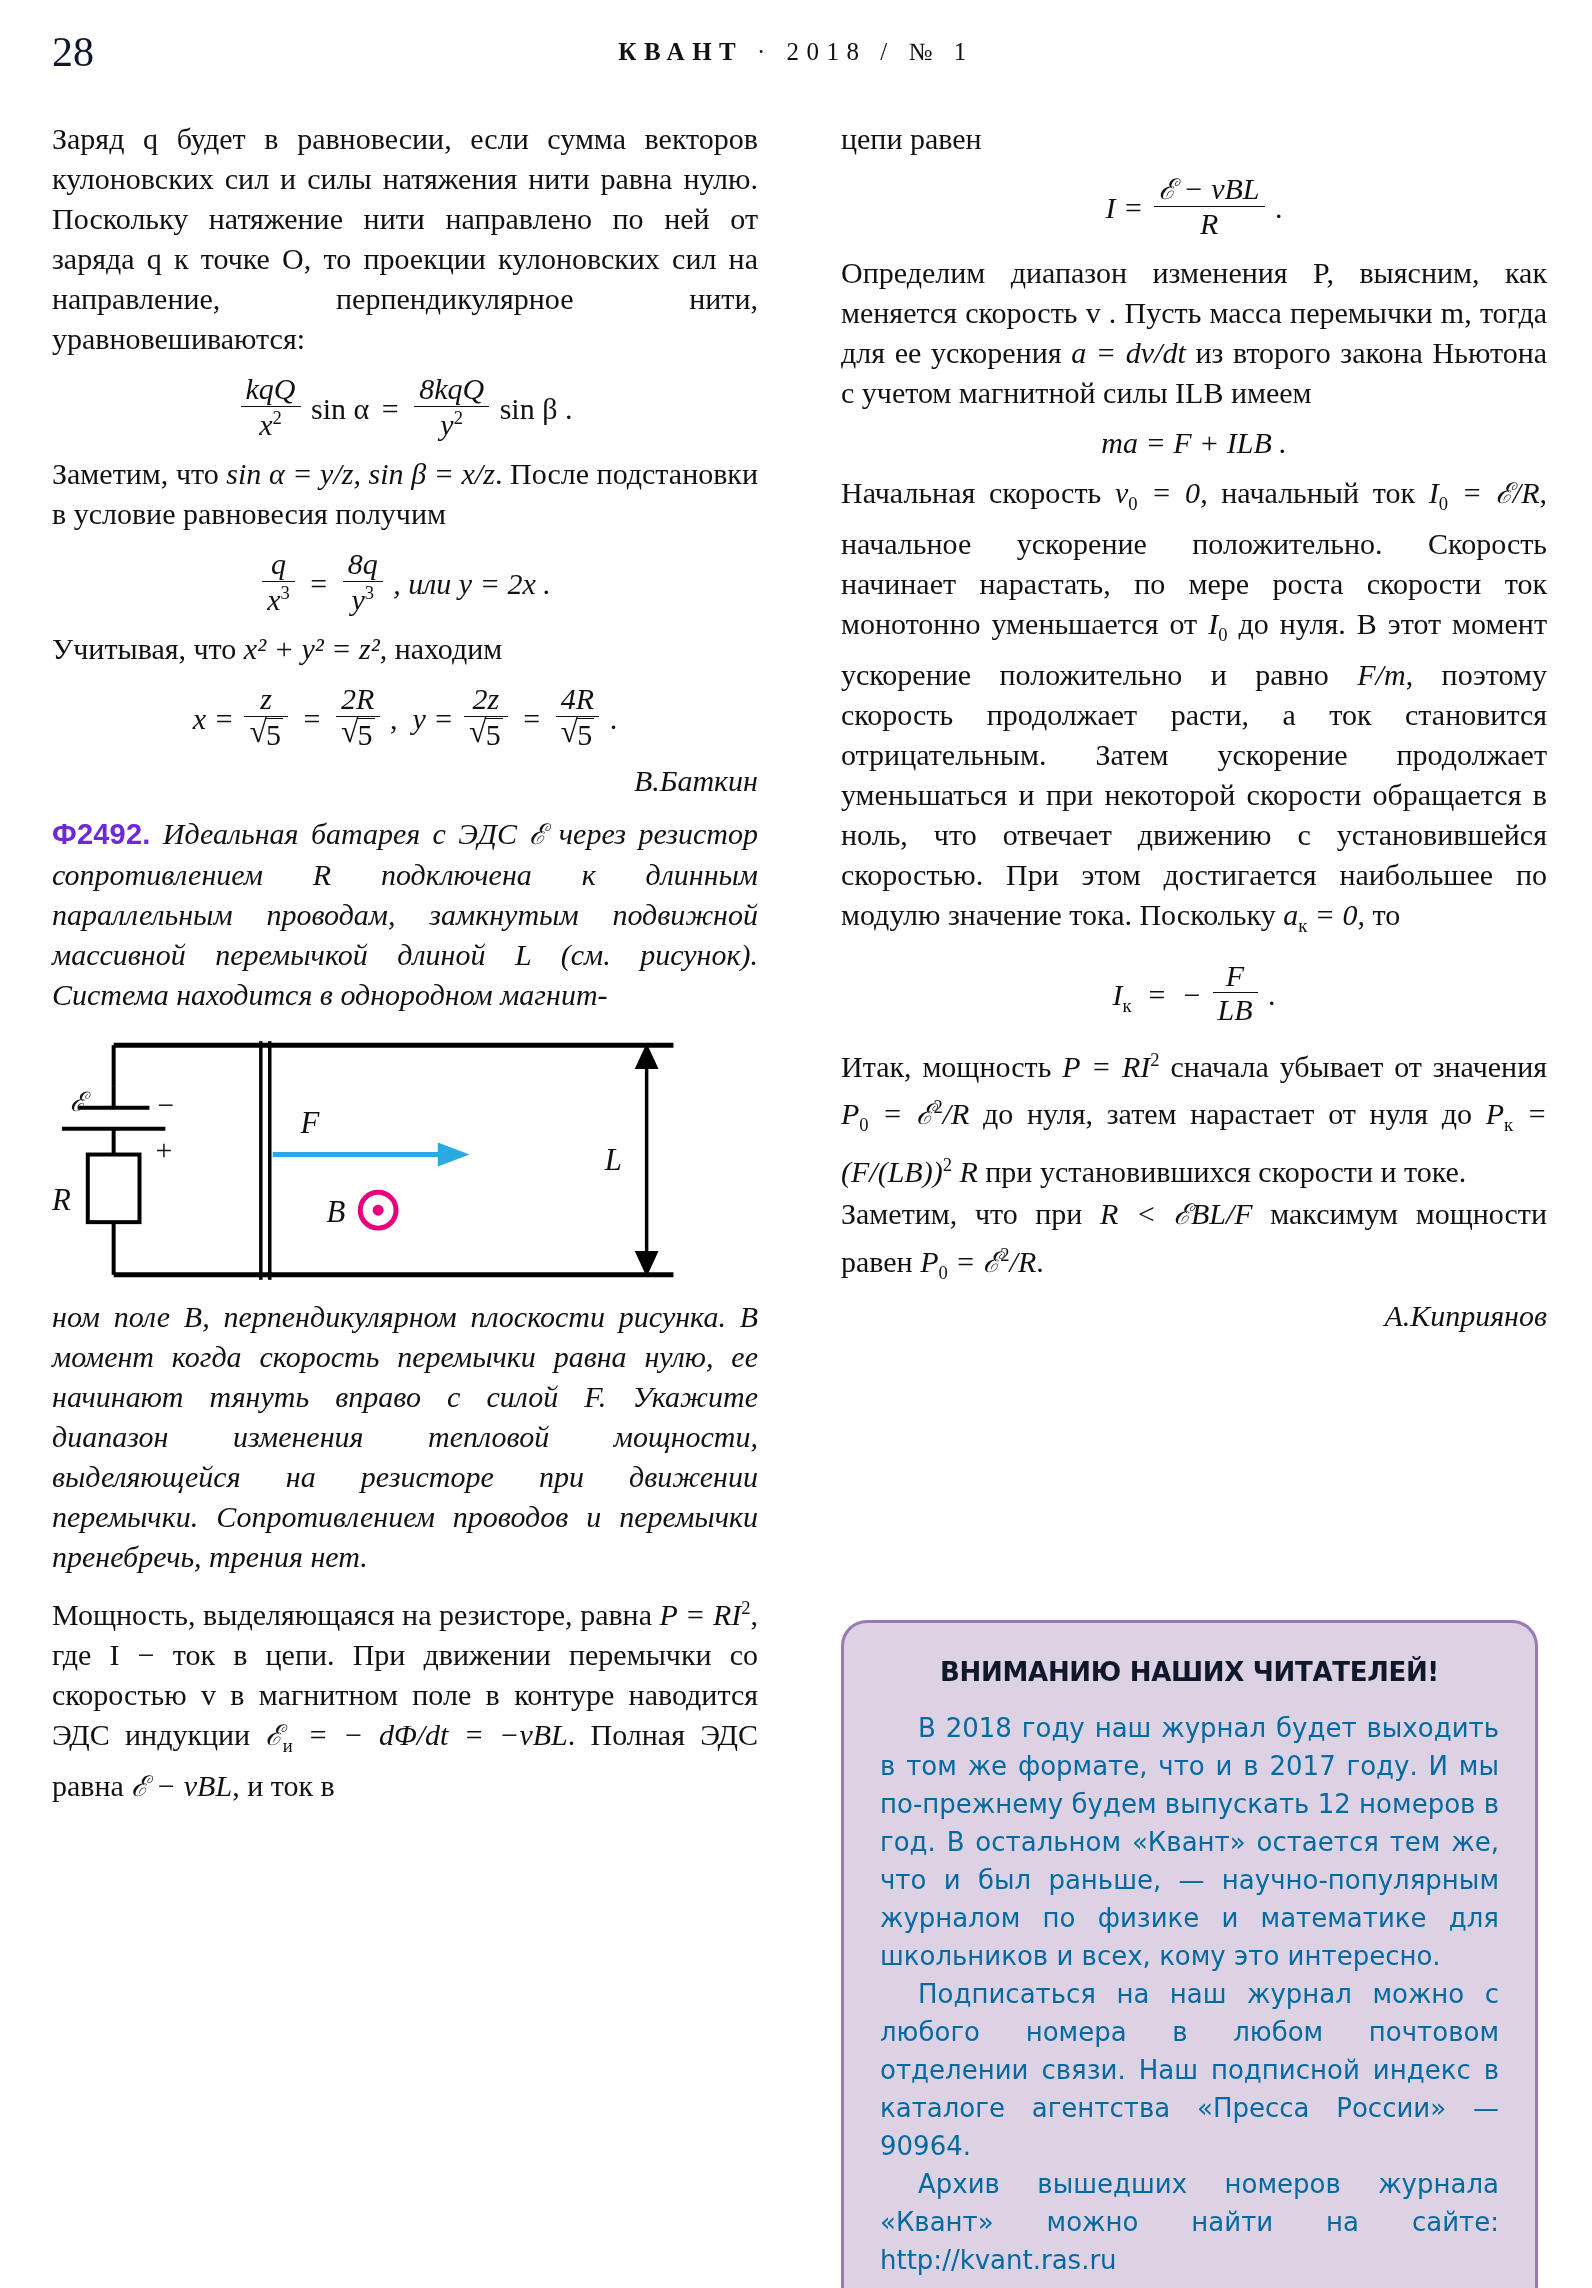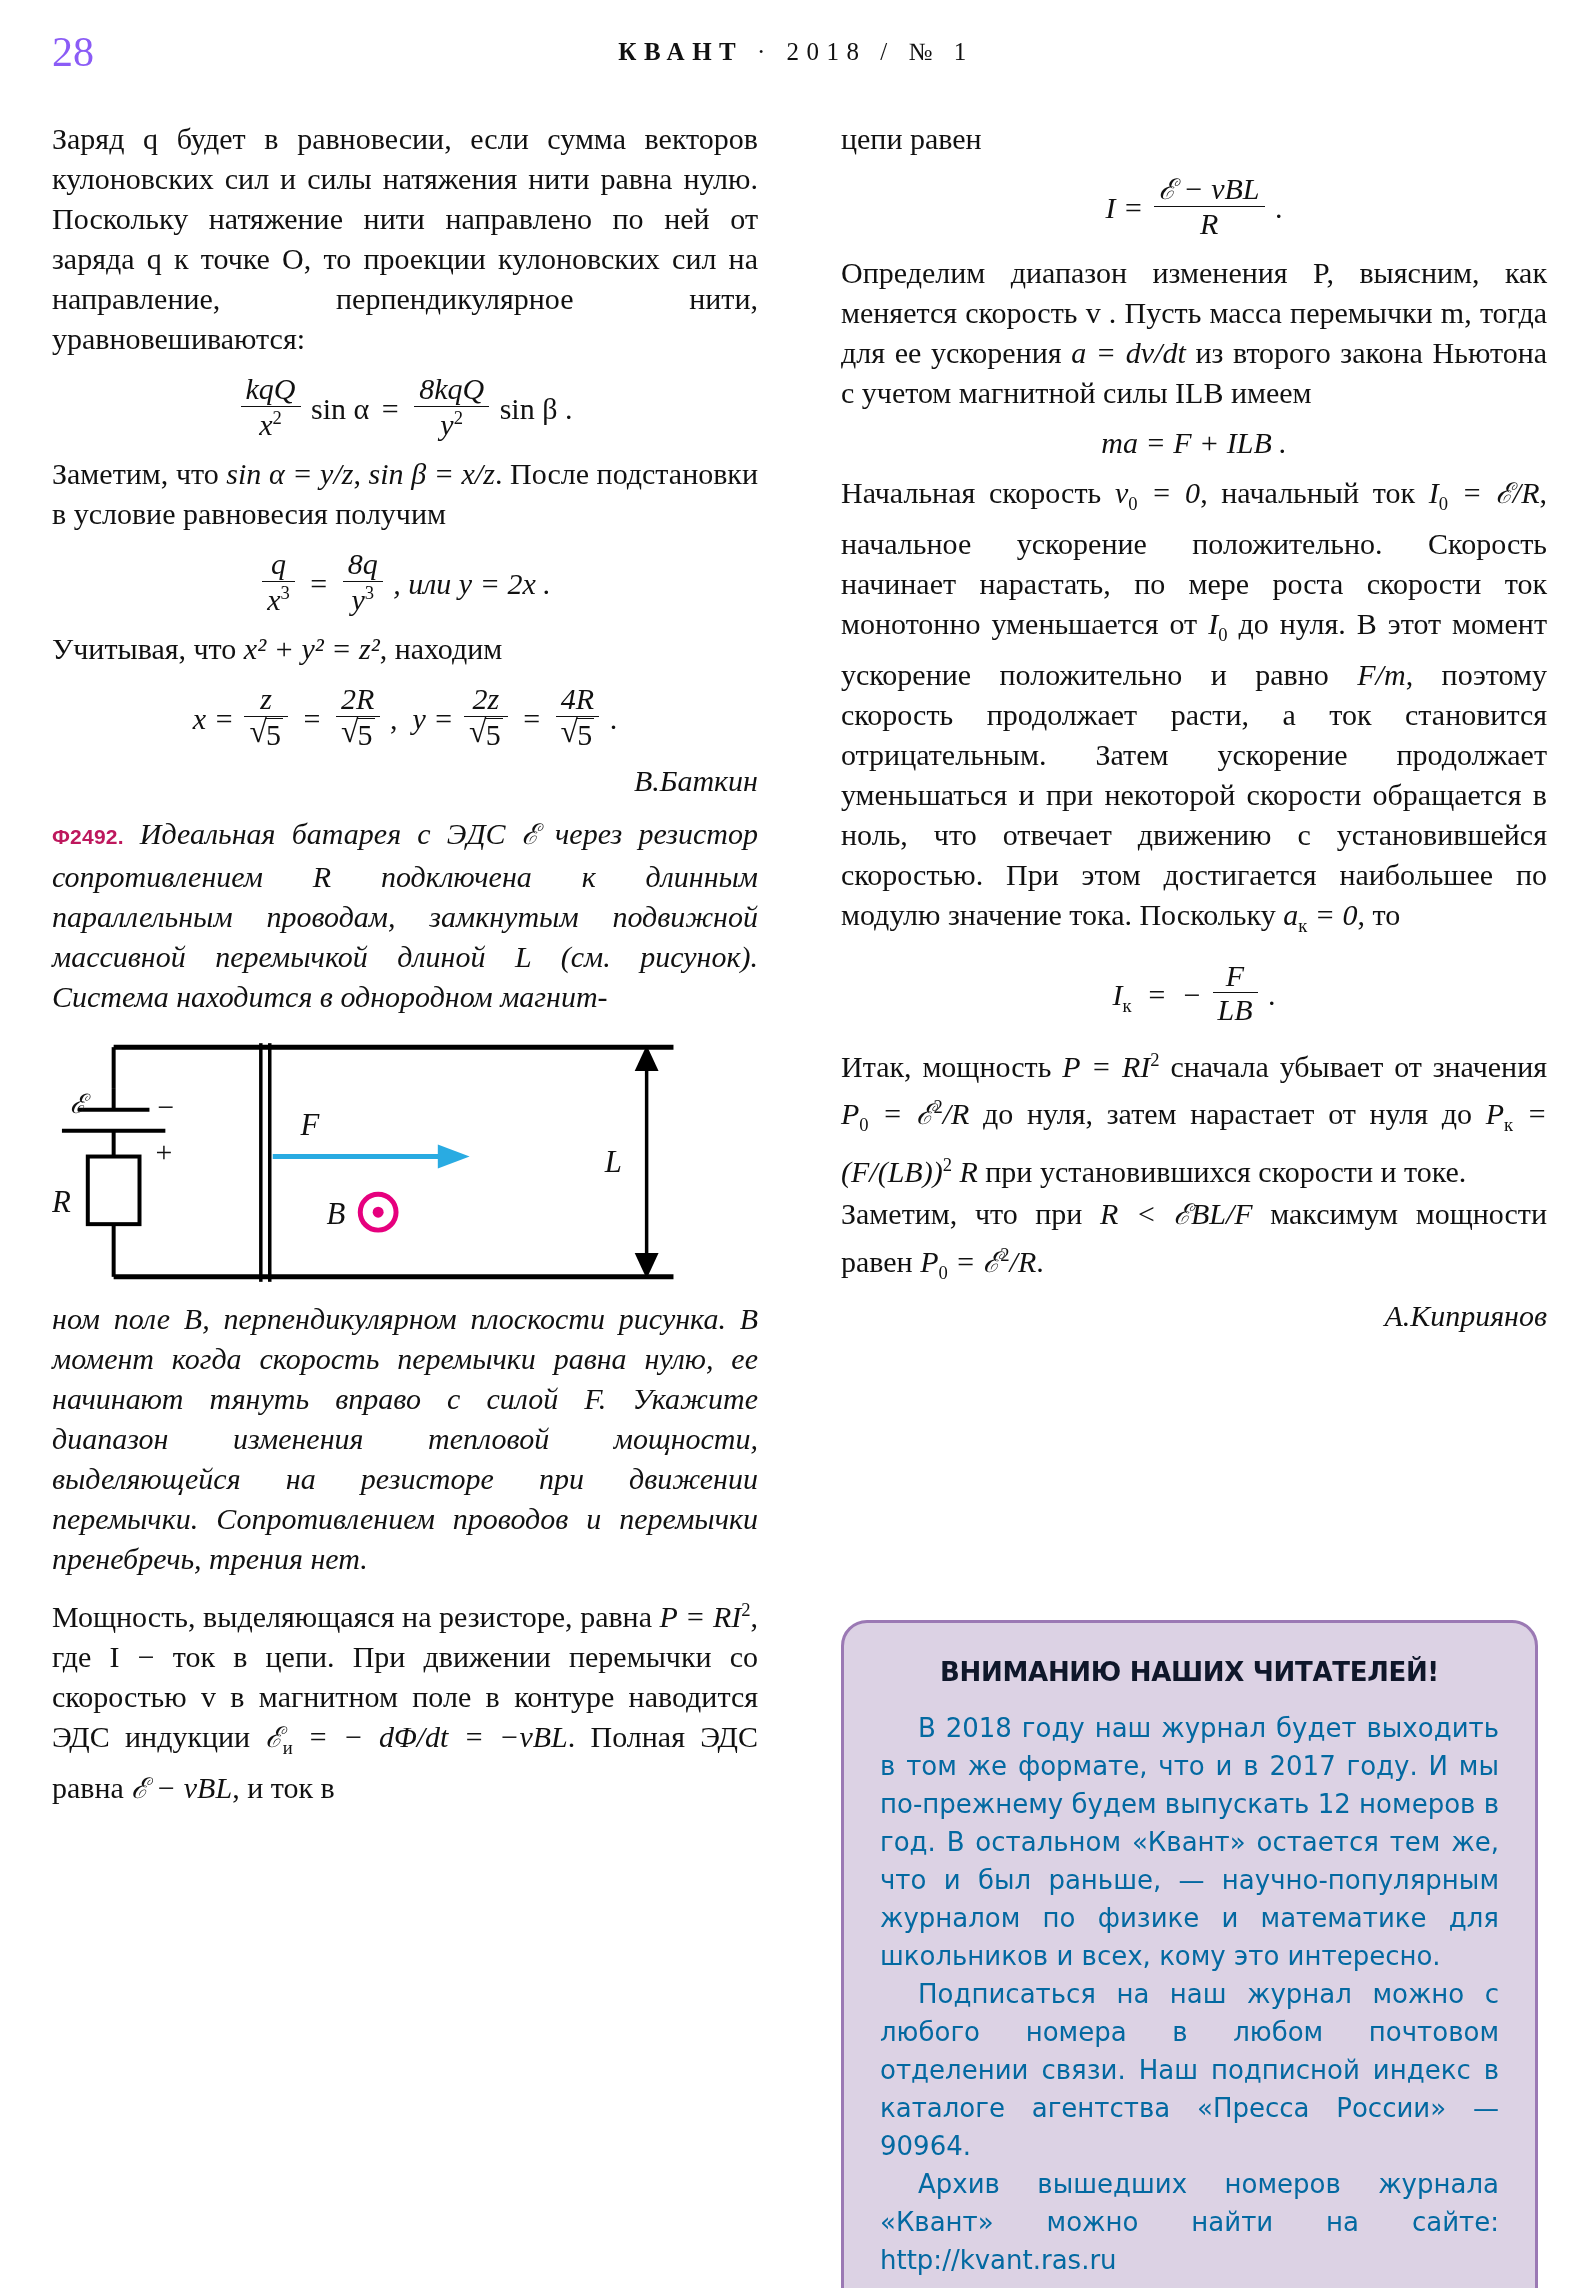--- a/index.html
+++ b/index.html
@@ -10,21 +10,21 @@
     color:#111111;
     position:relative;
     overflow:hidden;
   }
   .page { position:absolute; left:0; top:0; width:1592px; height:2289px; }
 
   
   .runhead { position:absolute; left:0; top:28px; width:1592px; height:50px; }
   .folio {
     position:absolute; left:52px; top:0px;
-    font-size:42px; font-family:"Liberation Serif", serif; color:#8b5cf6;
+    font-size:42px; font-family:"Liberation Serif", serif; color:#0f172a;
   }
   .journal-head {
     position:absolute; left:0; top:10px; width:1592px;
     text-align:center;
     font-size:25px; font-weight:bold;
     letter-spacing:0.30em;
     font-family:"Liberation Serif", serif;
   }
   .journal-head .sep { font-weight:normal; letter-spacing:0.30em; }
   .journal-head .issue { font-weight:normal; letter-spacing:0.30em; }
@@ -85,25 +85,25 @@
   }
   .rad > .radicand {
     display:inline-block;
     border-top:1.5px solid #111;
     padding:0 2px 0 1px;
   }
 
   .author { text-align:right; font-style:italic; font-size:30px; margin-top:6px; }
 
   .prob-no {
-    color:#be185d;
+    color:#6d28d9;
     font-weight:bold;
     font-style:normal;
     font-family:"Liberation Sans", sans-serif;
-    font-size:21px;
+    font-size:29px;
     letter-spacing:0.2px;
   }
 
   
   .figure { position:relative; width:706px; height:254px; margin:18px 0 10px 0; }
 
   
   .notice {
     position:absolute;
     left:841px; top:1620px;

